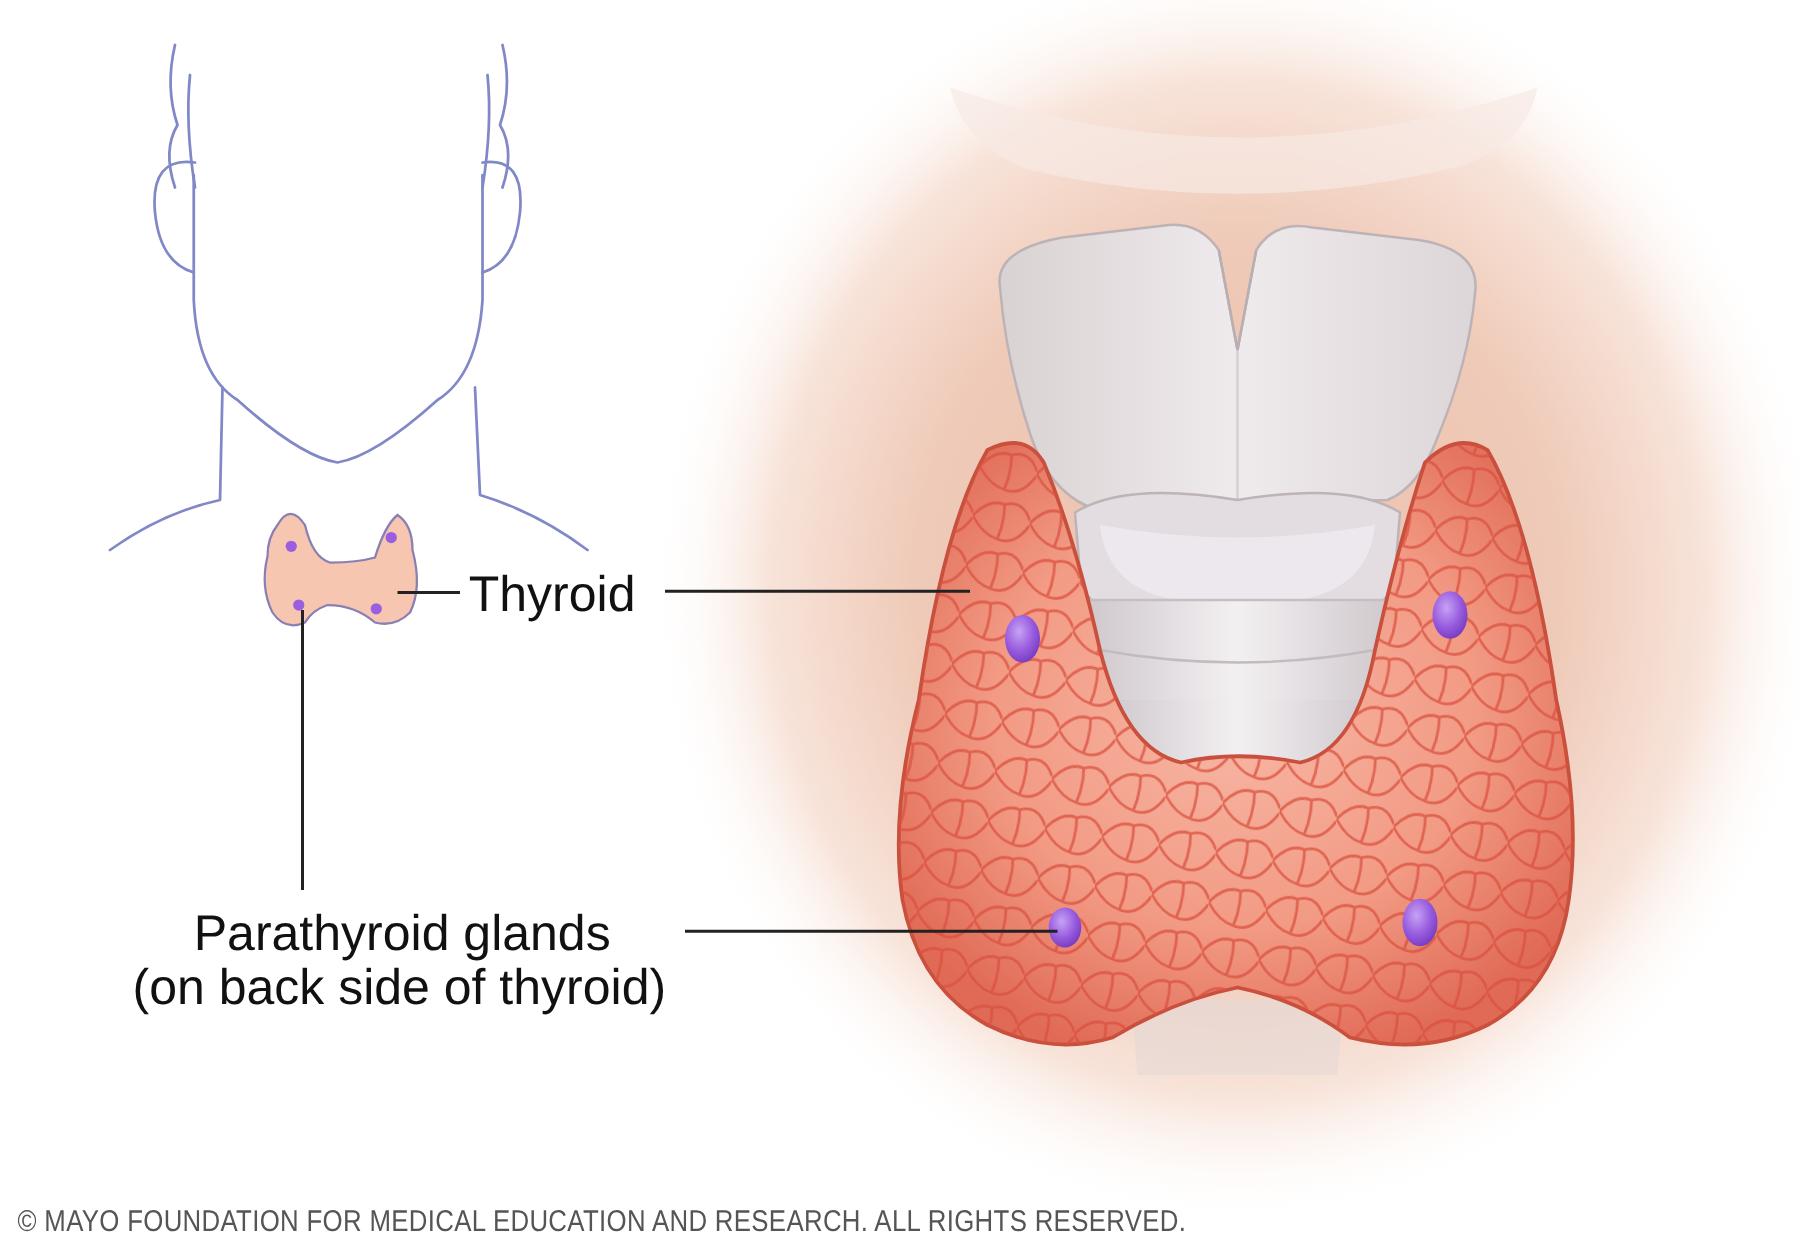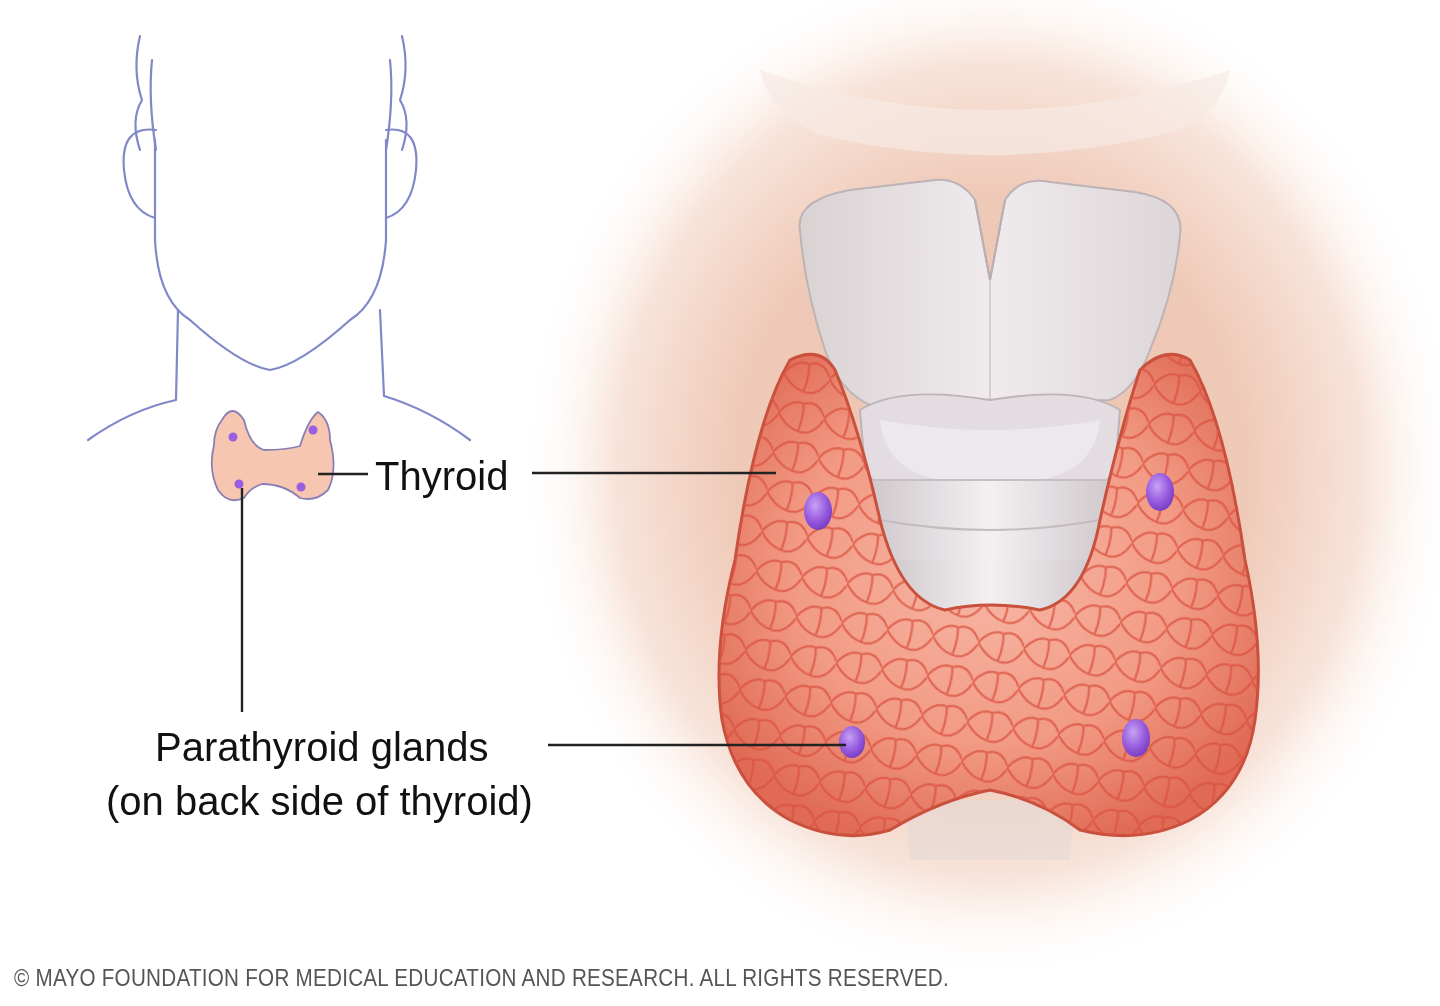--- a/index.html
+++ b/index.html
@@ -88,15 +88,15 @@
   <g stroke="#222" stroke-width="2.4">
     <line x1="318" y1="474" x2="368" y2="474"></line>
     <line x1="532" y1="473" x2="776" y2="473"></line>
     <line x1="242" y1="488" x2="242" y2="712"></line>
     <line x1="548" y1="745" x2="846" y2="745"></line>
   </g>
 </svg>
 
 <div class="label" style="left:155px; top:725px;">Parathyroid glands</div>
 <div class="label" style="left:375px; top:454px;">Thyroid</div>
-<div class="label" style="left:106px; top:768px;margin-top:11px;">(on back side of thyroid)</div>
+<div class="label" style="left:106px; top:768px;">(on back side of thyroid)</div>
 <div class="copyright">© MAYO FOUNDATION FOR MEDICAL EDUCATION AND RESEARCH. ALL RIGHTS RESERVED.</div>
 </div>
 
 </body></html>

